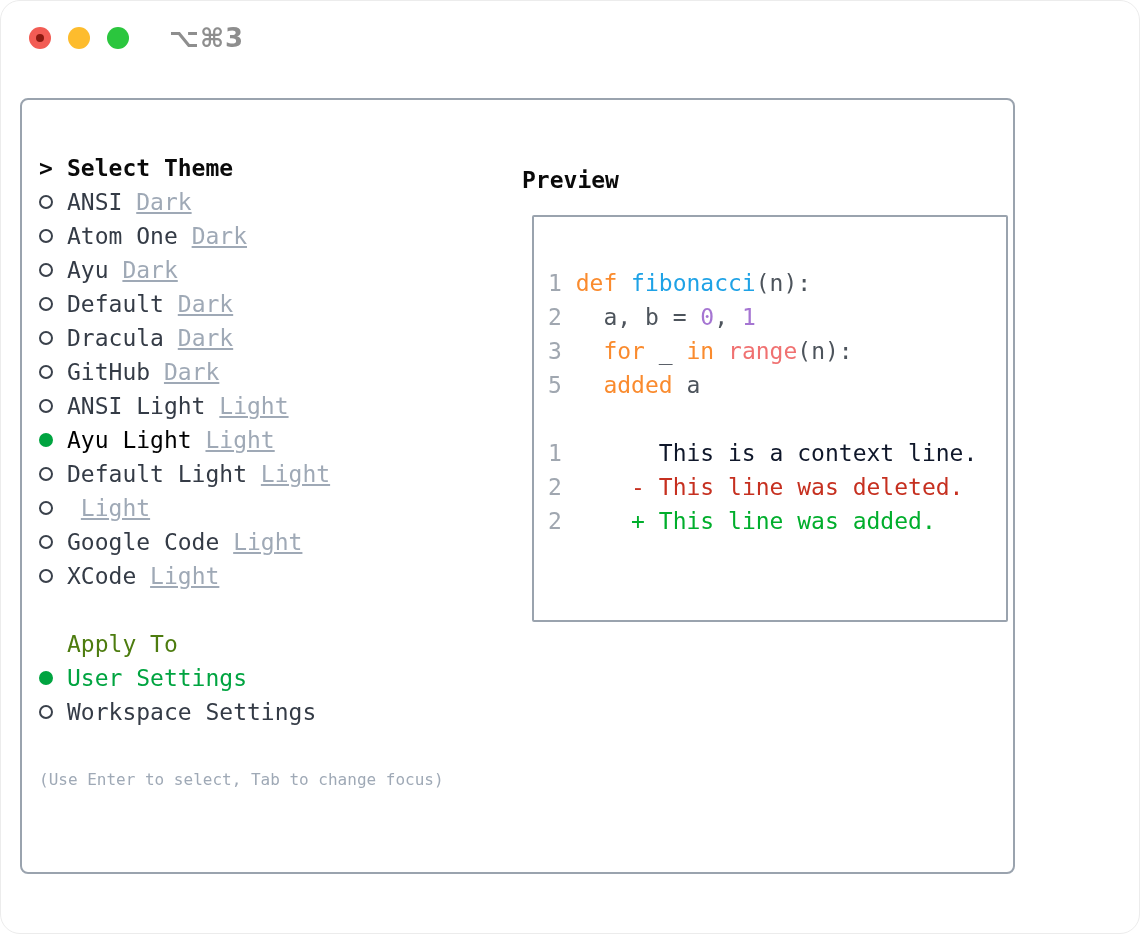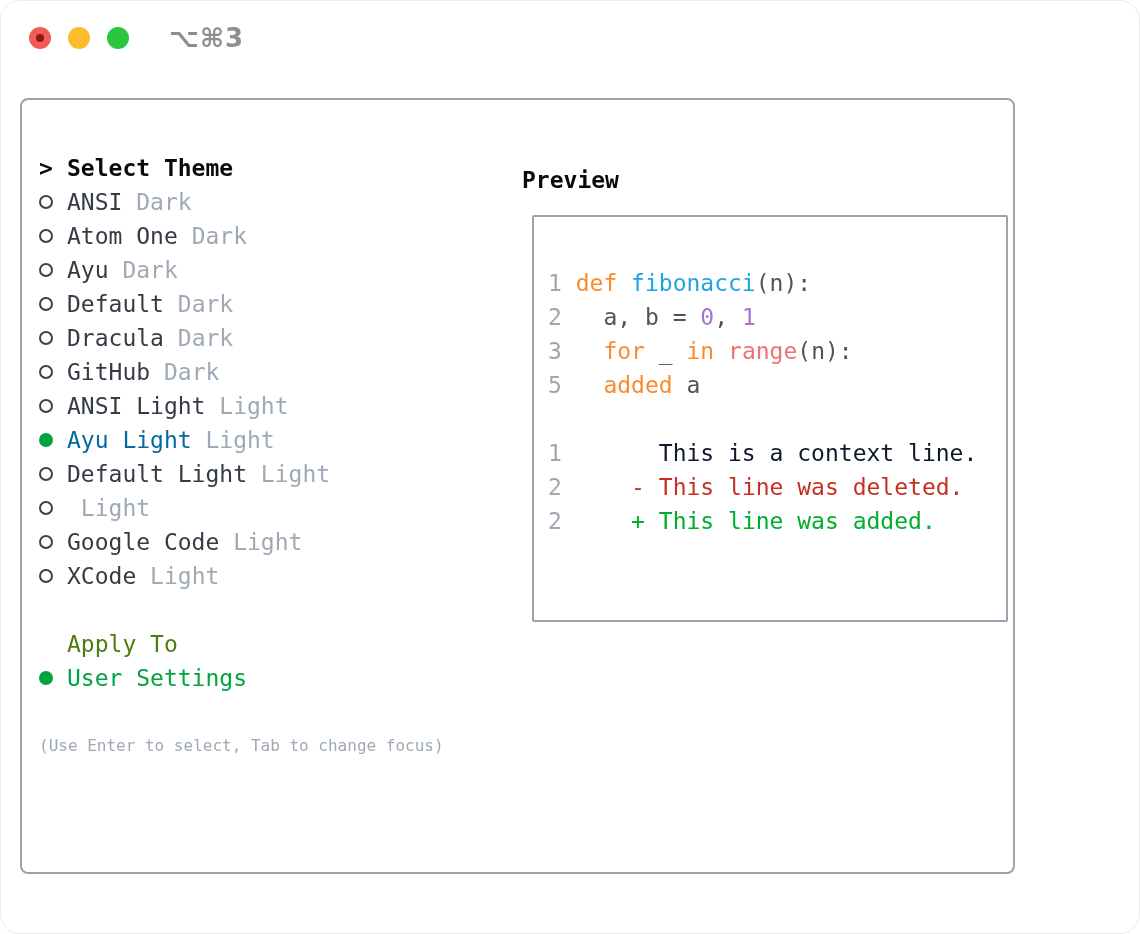--- a/index.html
+++ b/index.html
@@ -43,22 +43,22 @@
   .row.blank { height:34px; }
   .cell-marker { display:inline-flex; align-items:center; width:28px; flex:0 0 28px; }
   .radio {
     width:14px; height:14px; border-radius:50%;
     border:2px solid #3a414b; background:transparent;
   }
   .radio.sel { background:#00a440; border-color:#00a440; }
   .title-marker { font-weight:bold; color:#0a0a0a; font-size:23px; }
   .sect-title { font-weight:bold; color:#0a0a0a; }
   .t-name { color:#343b46; }
-  .t-name.selected { color:#0369a1; }
-  .t-variant { color:#9fa9b6; margin-left:1ch; }
+  .t-name.selected { color:#000000; }
+  .t-variant { color:#9fa9b6; margin-left:1ch;text-decoration:underline; }
   .apply-title { color:#4d7c0f; }
   .opt-name { color:#343b46; }
   .opt-name.selected { color:#00a440; }
   .hint {
     margin-top:0; width:432px; font-size:16px; line-height:34px;
     color:#9fa9b6; word-spacing:normal;
   }
 
   
   .right-col { position:absolute; left:481px; top:63px; }
@@ -119,20 +119,21 @@
 
       <div class="row blank"></div>
 
       <div class="row">
         <span class="cell-marker"></span>
         <span class="apply-title">Apply To</span>
       </div>
 
       <div id="apply-list">
           <div class="row"><span class="cell-marker"><span class="radio sel"></span></span><span class="opt-name selected">User Settings</span></div>
+          <div class="row"><span class="cell-marker"><span class="radio"></span></span><span class="opt-name">Workspace Settings</span></div>
         </div>
 
       <div class="row blank"></div>
 
       <div class="hint">(Use Enter to select, Tab to change focus)</div>
     </div>
 
     <div class="right-col">
       <div class="preview-title">Preview</div>
       <div class="preview-box" id="code-box">

